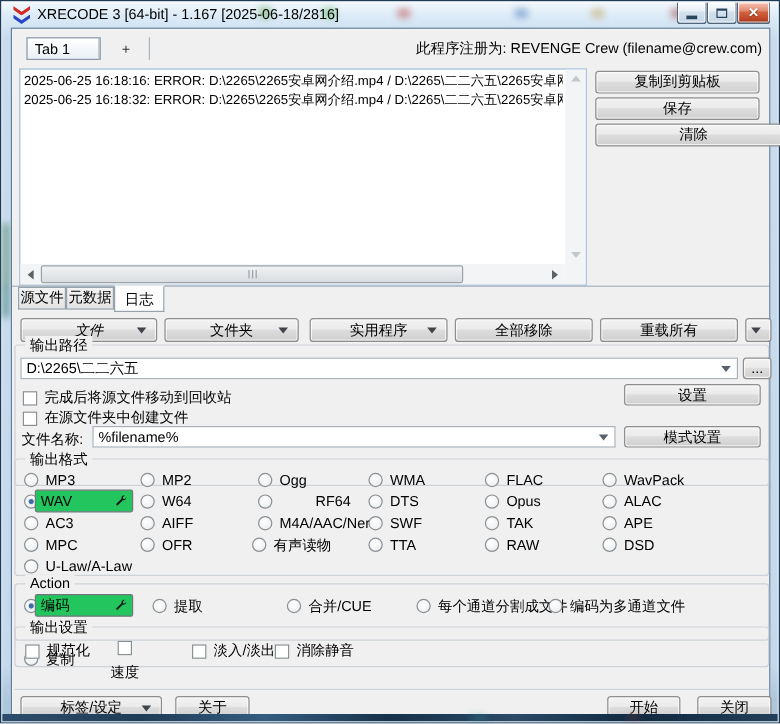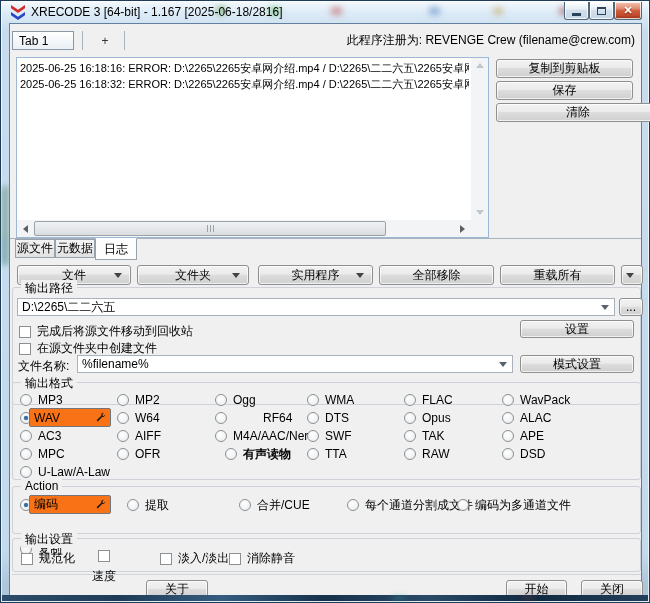--- a/index.html
+++ b/index.html
@@ -39,21 +39,21 @@
   .btn { position: absolute; border: 1px solid #8e8f8f; border-radius: 3px;
     background: linear-gradient(#f2f2f2, #ebebeb 45%, #dddddd 50%, #cfcfcf);
     display: flex; align-items: center; justify-content: center; font-size: 12px;
     box-shadow: inset 0 0 0 1px rgba(255,255,255,.7); }
   .arr-down { width: 0; height: 0; border: 4px solid transparent; border-top: 5px solid #404448; border-bottom: none; }
   .arr-up-sb { width: 0; height: 0; border: 4px solid transparent; border-bottom: 5px solid #c2c7cc; border-top: none; }
   .arr-down-sb { width: 0; height: 0; border: 4px solid transparent; border-top: 5px solid #c2c7cc; border-bottom: none; }
   .arr-left-sb { width: 0; height: 0; border: 4px solid transparent; border-right: 5px solid #5c6166; border-left: none; }
   .arr-right-sb { width: 0; height: 0; border: 4px solid transparent; border-left: 5px solid #5c6166; border-right: none; }
   
-  .tab1-box { position: absolute; left: 2px; top: 7px; width: 62px; height: 19px;
+  .tab1-box { position: absolute; left: 12px; top: 7px; width: 62px; height: 19px;
     border: 1px solid #8a98a5; background: linear-gradient(#ffffff, #eaf0f5);
     display: flex; align-items: center; padding-left: 6px; }
   .vsep { position: absolute; top: 7px; width: 1px; height: 19px; background: #aab4bd; }
   .plus-btn { position: absolute; left: 82px; top: 7px; width: 26px; height: 19px;
     display: flex; align-items: center; justify-content: center; color: #333; }
   .registered { position: absolute; right: 6px; top: 8px; font-size: 12px; white-space: nowrap; }
   
   .log-box { position: absolute; left: 6px; top: 33px; width: 473px; height: 181px;
     background: #fff; border: 1px solid #9cb8d4; }
   .log-lines { position: absolute; left: 3px; top: 2px; right: 19px; bottom: 19px;
@@ -81,21 +81,21 @@
   .combo { position: absolute; height: 18px; background: #fff; border: 1px solid #a9b2ba;
     display: flex; align-items: center; padding-left: 4px; }
   .combo .arr-down { position: absolute; right: 5px; top: 6px; border-top-color: #58626c; }
   .checkbox { display: inline-block; width: 12px; height: 12px; background: #fff; border: 1px solid #8a9094; vertical-align: -2px; }
   .cb-row { position: absolute; display: flex; align-items: center; gap: 6px; }
   .radio-item { position: absolute; display: flex; align-items: center; gap: 6px; height: 14px; }
   .radio { width: 12px; height: 12px; border: 1px solid #8a9094; border-radius: 50%;
     background: radial-gradient(circle at 40% 35%, #ffffff, #e8eaec); position: relative; flex: 0 0 auto; }
   .radio.checked::after { content: ""; position: absolute; left: 3px; top: 3px; width: 4px; height: 4px;
     border-radius: 50%; background: #3a6ea5; box-shadow: 0 0 1px #2a5e95; }
-  .opt-box { position: absolute; height: 19px; background: #f97316; border: 1px solid #70767c; border-radius: 2px;
+  .opt-box { position: absolute; height: 19px; background: #22c55e; border: 1px solid #70767c; border-radius: 2px;
     display: flex; align-items: center; justify-content: space-between; padding: 0 4px; }
   .sep-line { position: absolute; left: 2px; top: 550px; width: 629px; height: 1px; background: #cfd4d9; }
   
   .bottom-strip { position: absolute; left: 1px; right: 1px; bottom: 1px; height: 6px;
     background: linear-gradient(90deg, #2c4d6b 0%, #1f3c57 18%, #355d7f 34%, #16314a 50%, #2a4a68 66%, #0f2940 82%, #233f5a 100%); }
   .wrench-icon { flex: 0 0 auto; }
 </style>
 </head>
 <body>
 
@@ -173,21 +173,21 @@
     <div class="ptab" style="left:5px;width:40px;">
         <span>源文件</span>
       </div>
     <div class="ptab" style="left:45px;width:40px;">
         <span>元数据</span>
       </div>
     <div class="ptab active" style="left:85px;width:42px;">
         <span>日志</span>
       </div>
 
-    <div class="btn tbtn" style="left:7px;width:114px;">
+    <div class="btn tbtn" style="left:7px;width:114px;font-style:italic;">
       <span>文件</span>
       <div class="arr-down"></div>
     </div>
     <div class="btn tbtn" style="left:127px;width:112px;">
       <span>文件夹</span>
       <div class="arr-down"></div>
     </div>
     <div class="btn tbtn" style="left:248px;width:115px;">
       <span>实用程序</span>
       <div class="arr-down"></div>
@@ -316,21 +316,21 @@
         </div>
 
       <div class="radio-item" style="left:7px;top:64px;">
           <span class="radio"></span>
           <span>MPC</span>
         </div>
       <div class="radio-item" style="left:104px;top:64px;">
           <span class="radio"></span>
           <span>OFR</span>
         </div>
-      <div class="radio-item" style="left:212px;top:64px;font-weight:bold;">
+      <div class="radio-item" style="left:197px;top:64px;">
           <span class="radio"></span>
           <span>有声读物</span>
         </div>
       <div class="radio-item" style="left:294px;top:64px;">
           <span class="radio"></span>
           <span>TTA</span>
         </div>
       <div class="radio-item" style="left:391px;top:64px;">
           <span class="radio"></span>
           <span>RAW</span>
@@ -372,21 +372,21 @@
       <div class="radio-item" style="left:444px;top:11px;">
           <span class="radio"></span>
           <span>编码为多通道文件</span>
         </div>
       <div class="radio-item" style="left:7px;top:31px;margin-top:24px;">
           <span class="radio"></span>
           <span>复制</span>
         </div>
     </div>
 
-    <div class="group" style="top:514px;height:34px;">
+    <div class="group" style="top:498px;height:34px;">
       <div class="group-label">输出设置</div>
       <div class="cb-row" style="left:8px;top:11px;">
           <span class="checkbox"></span>
           <span>规范化</span>
         </div>
       <div class="cb-row" style="left:79px;top:11px;flex-direction:column;">
           <span class="checkbox"></span>
           <span>速度</span>
         </div>
       <div class="cb-row" style="left:147px;top:11px;">
@@ -394,20 +394,24 @@
           <span>淡入/淡出</span>
         </div>
       <div class="cb-row" style="left:216px;top:11px;">
           <span class="checkbox"></span>
           <span>消除静音</span>
         </div>
     </div>
 
     <div class="sep-line"></div>
 
+    <div class="btn" style="left:7px;top:556px;width:118px;height:19px;">
+      <span>标签/设定</span>
+      <div class="arr-down" style="position:absolute;right:8px;top:7px;"></div>
+    </div>
     <div class="btn" style="left:136px;top:556px;width:62px;height:19px;">
         <span>关于</span>
       </div>
     <div class="btn" style="left:496px;top:556px;width:61px;height:19px;">
         <span>开始</span>
       </div>
     <div class="btn" style="left:571px;top:556px;width:62px;height:19px;">
         <span>关闭</span>
       </div>
   </div>

